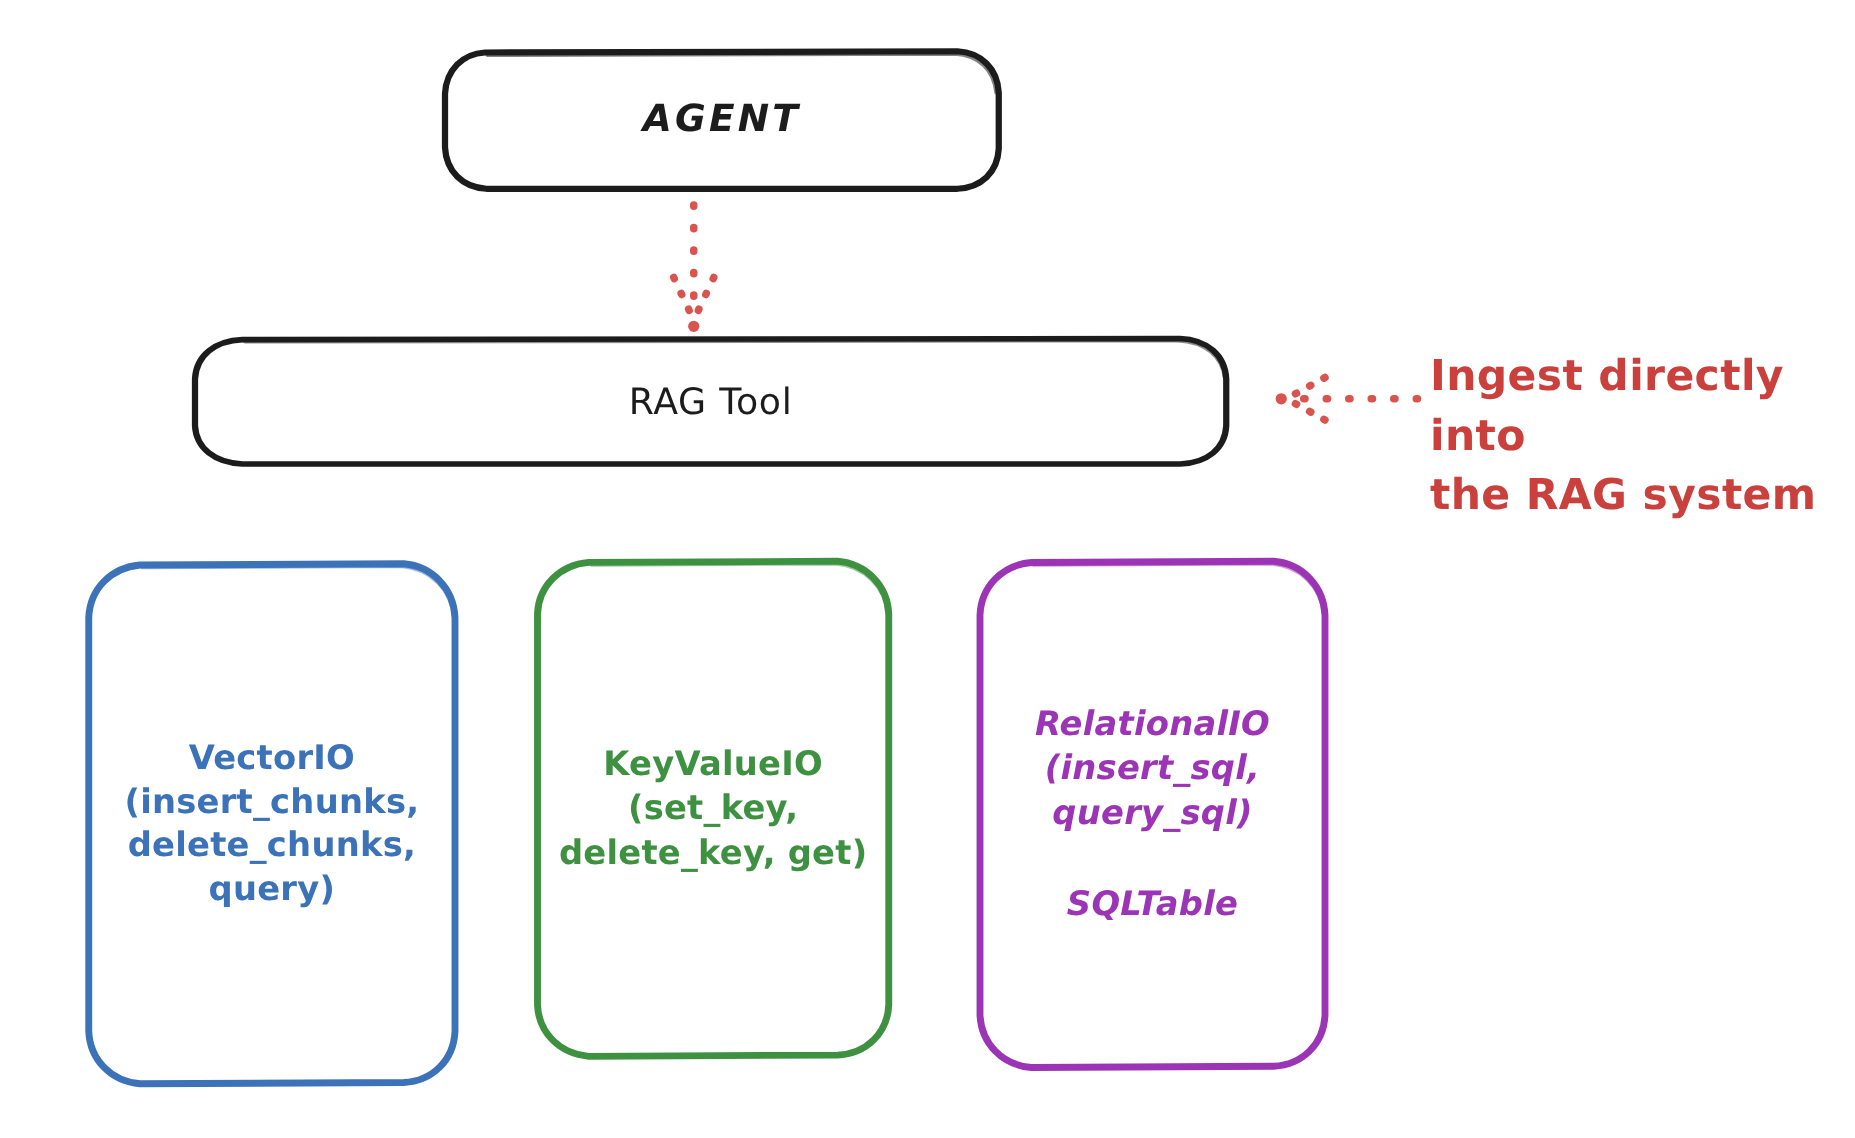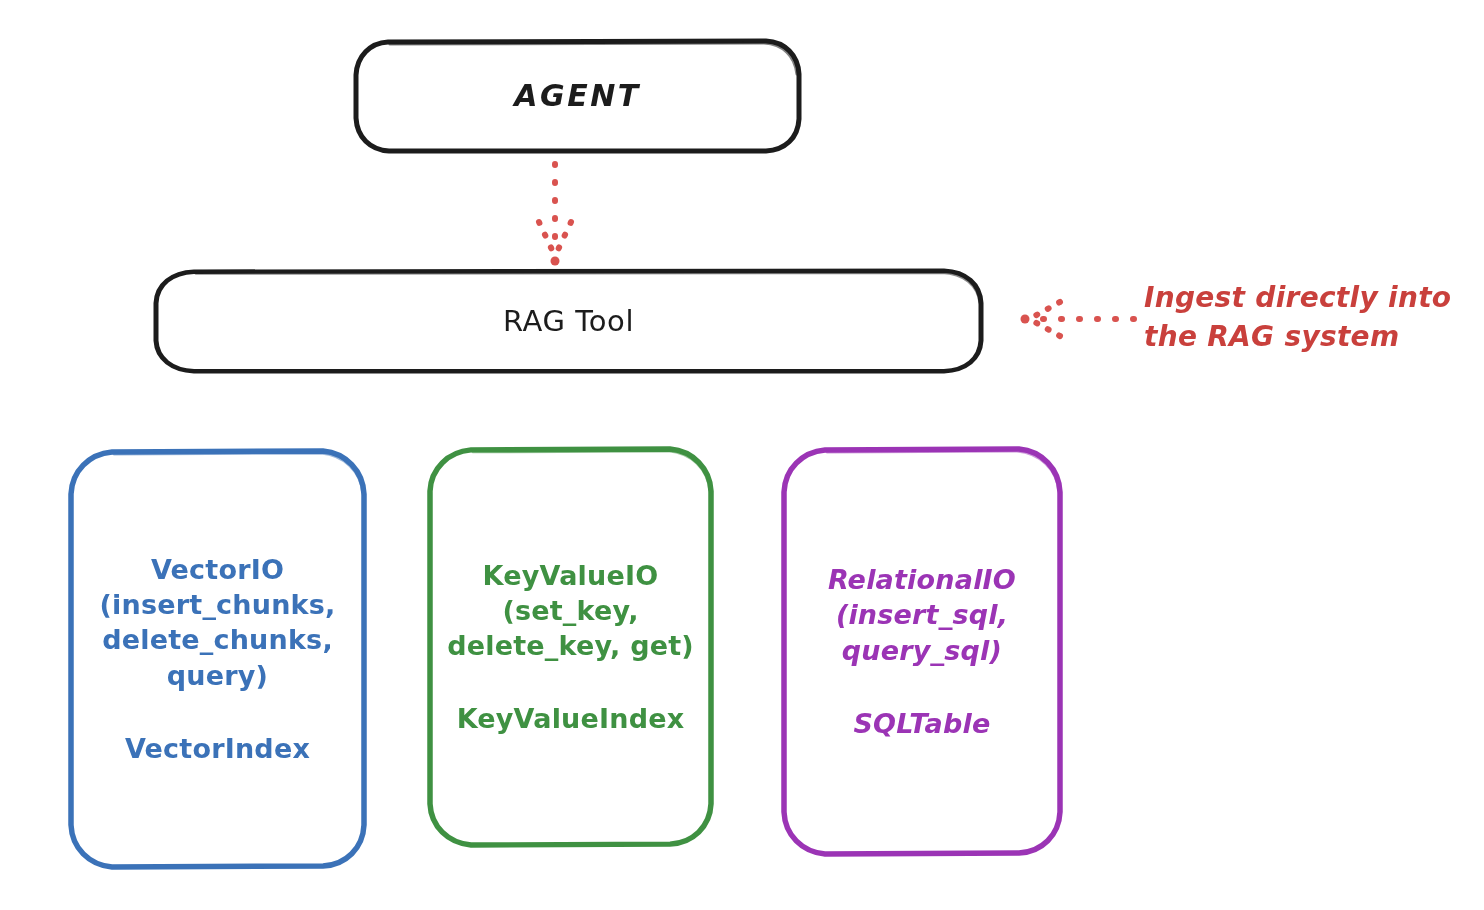--- a/index.html
+++ b/index.html
@@ -131,23 +131,22 @@
     top: 296px;
     width: 120px;
     height: 46px;
   }
   #ingest-annotation {
     position: absolute;
     left: 1144px;
     top: 278px;
     width: 330px;
     color: #c9403c;
-    font-size: 28px;
+    font-size: 34px;
     font-weight: 600;
-    font-style: italic;
     line-height: 1.40;
     white-space: pre-line;
     text-align: left;
     letter-spacing: 0.3px;
   }
 </style>
 </head>
 <body>
 
 <div id="canvas">
@@ -191,35 +190,33 @@
     <svg class="node-svg" viewBox="0 0 299 420" preserveAspectRatio="none">
       <path d="M44 3 L255 2 C278 4 295 22 296 45 L296 376 C295 399 278 416 255 417
                L44 418 C21 416 4 399 3 376 L3 45 C4 22 21 5 44 3 Z" fill="#ffffff" stroke="#3b72b8" stroke-width="5.5" stroke-linecap="round" stroke-linejoin="round"></path>
       <path d="M46 5 L253 4 C276 6 293 22 295 45" fill="none" stroke="#3b72b8" stroke-width="3" stroke-linecap="round" opacity="0.5"></path>
     </svg>
     <div class="node-label leaf-label">
       <span class="methods">VectorIO
 (insert_chunks,
 delete_chunks,
 query)</span>
-      <span class="index-name">VectorIndex</span>
     </div>
   </div>
 
   <div class="node" id="key-value-io-node">
     <svg class="node-svg" viewBox="0 0 287 409" preserveAspectRatio="none">
       <path d="M44 3 L243 2 C266 4 283 22 284 45 L284 365 C283 388 266 405 243 406
                L44 407 C21 405 4 388 3 365 L3 45 C4 22 21 5 44 3 Z" fill="#ffffff" stroke="#3f9142" stroke-width="5.5" stroke-linecap="round" stroke-linejoin="round"></path>
       <path d="M46 5 L241 4 C264 6 281 22 283 45" fill="none" stroke="#3f9142" stroke-width="3" stroke-linecap="round" opacity="0.5"></path>
     </svg>
     <div class="node-label leaf-label">
       <span class="methods">KeyValueIO
 (set_key,
 delete_key, get)</span>
-      <span class="index-name">KeyValueIndex</span>
     </div>
   </div>
 
   <div class="node" id="relational-io-node">
     <svg class="node-svg" viewBox="0 0 282 409" preserveAspectRatio="none">
       <path d="M44 3 L238 2 C261 4 278 22 279 45 L279 365 C278 388 261 405 238 406
                L44 407 C21 405 4 388 3 365 L3 45 C4 22 21 5 44 3 Z" fill="#ffffff" stroke="#9b34b5" stroke-width="5.5" stroke-linecap="round" stroke-linejoin="round"></path>
       <path d="M46 5 L236 4 C259 6 276 22 278 45" fill="none" stroke="#9b34b5" stroke-width="3" stroke-linecap="round" opacity="0.5"></path>
     </svg>
     <div class="node-label leaf-label">

